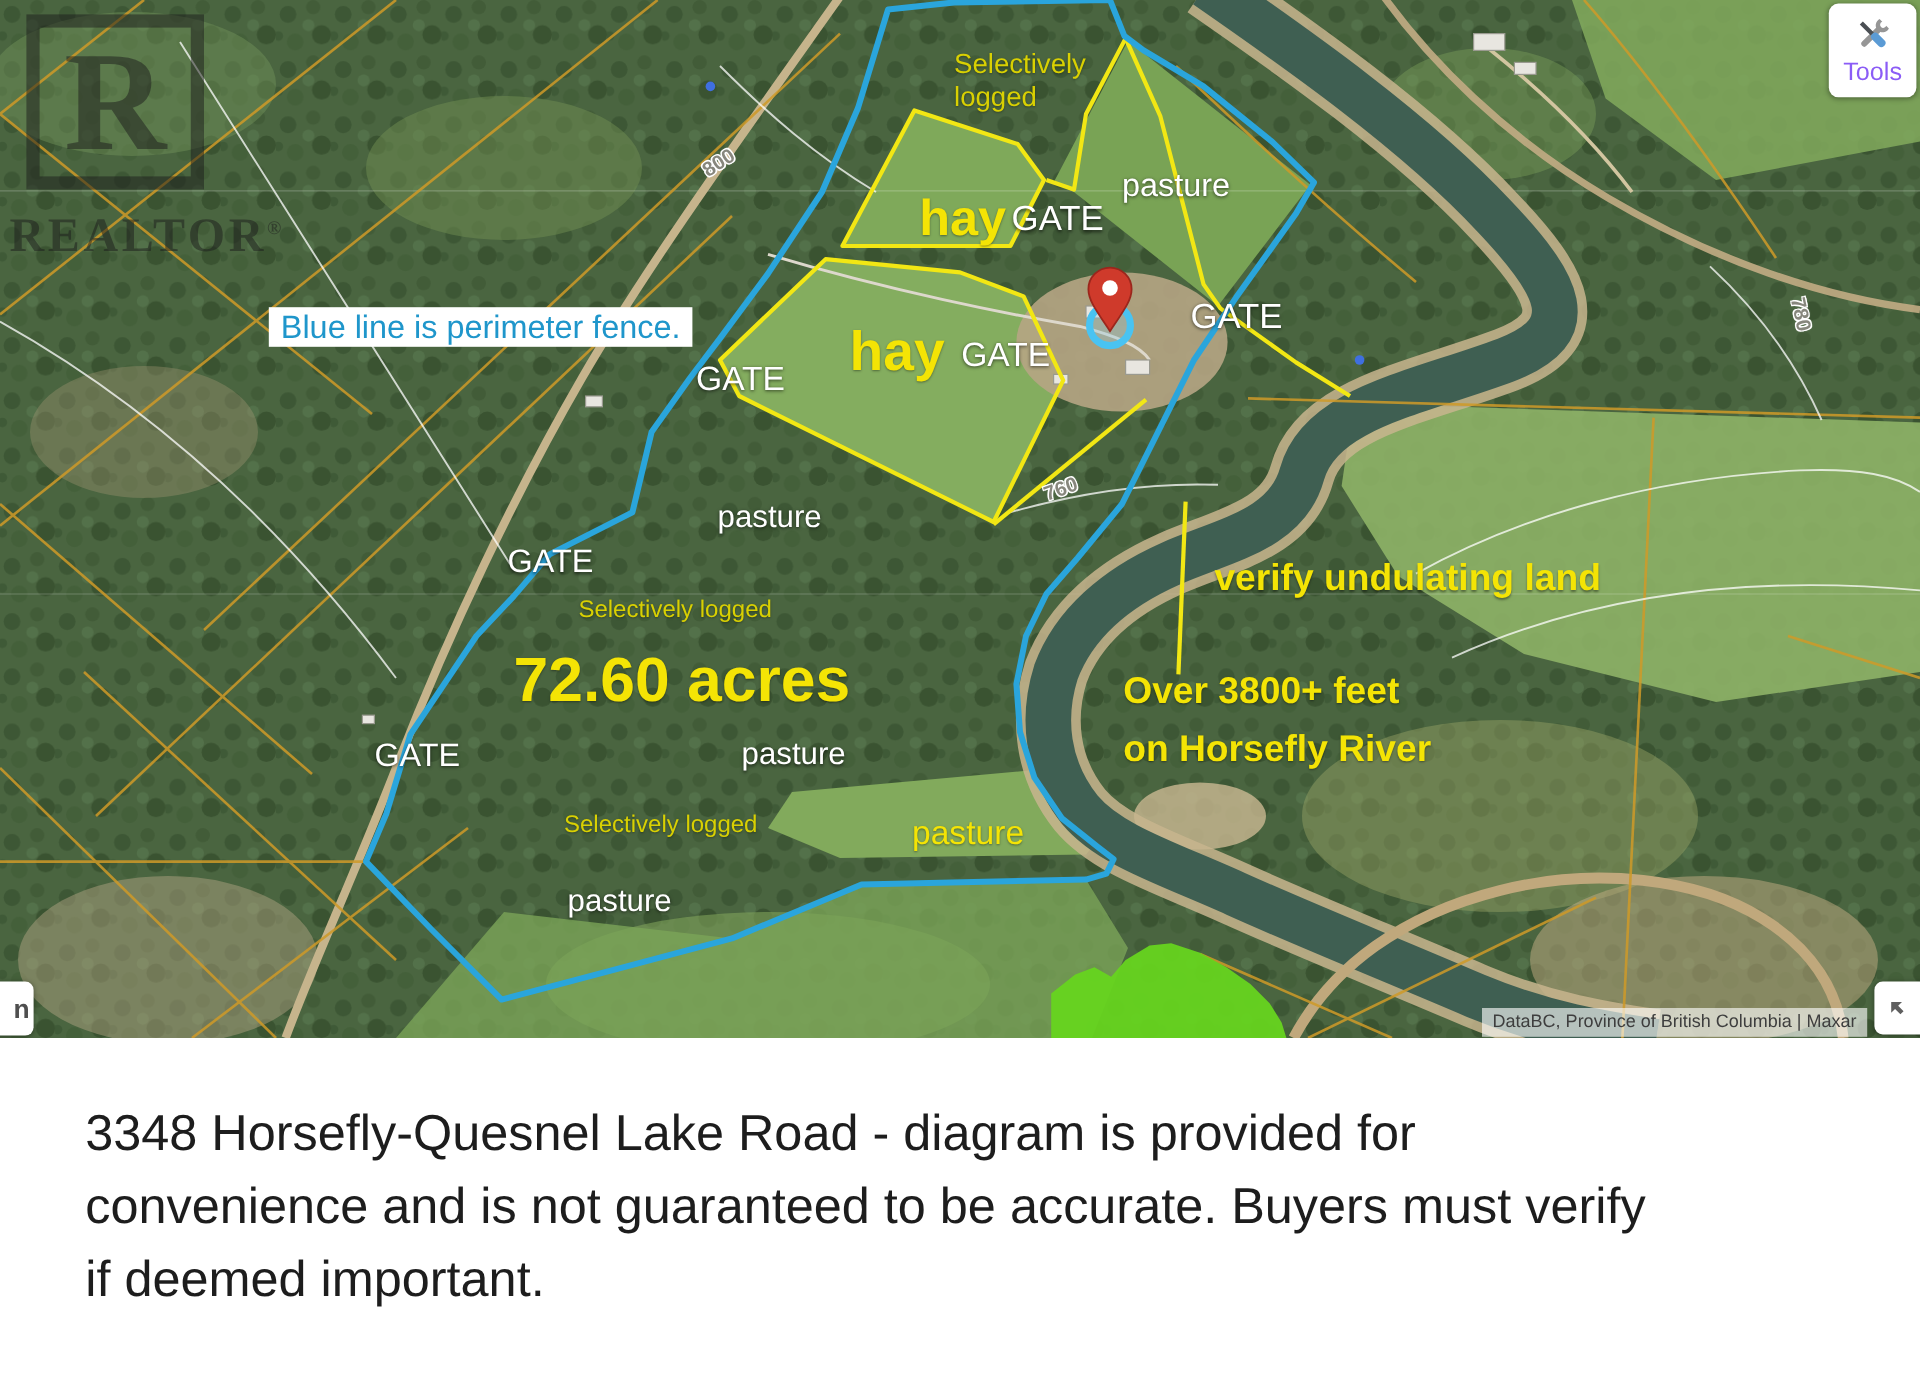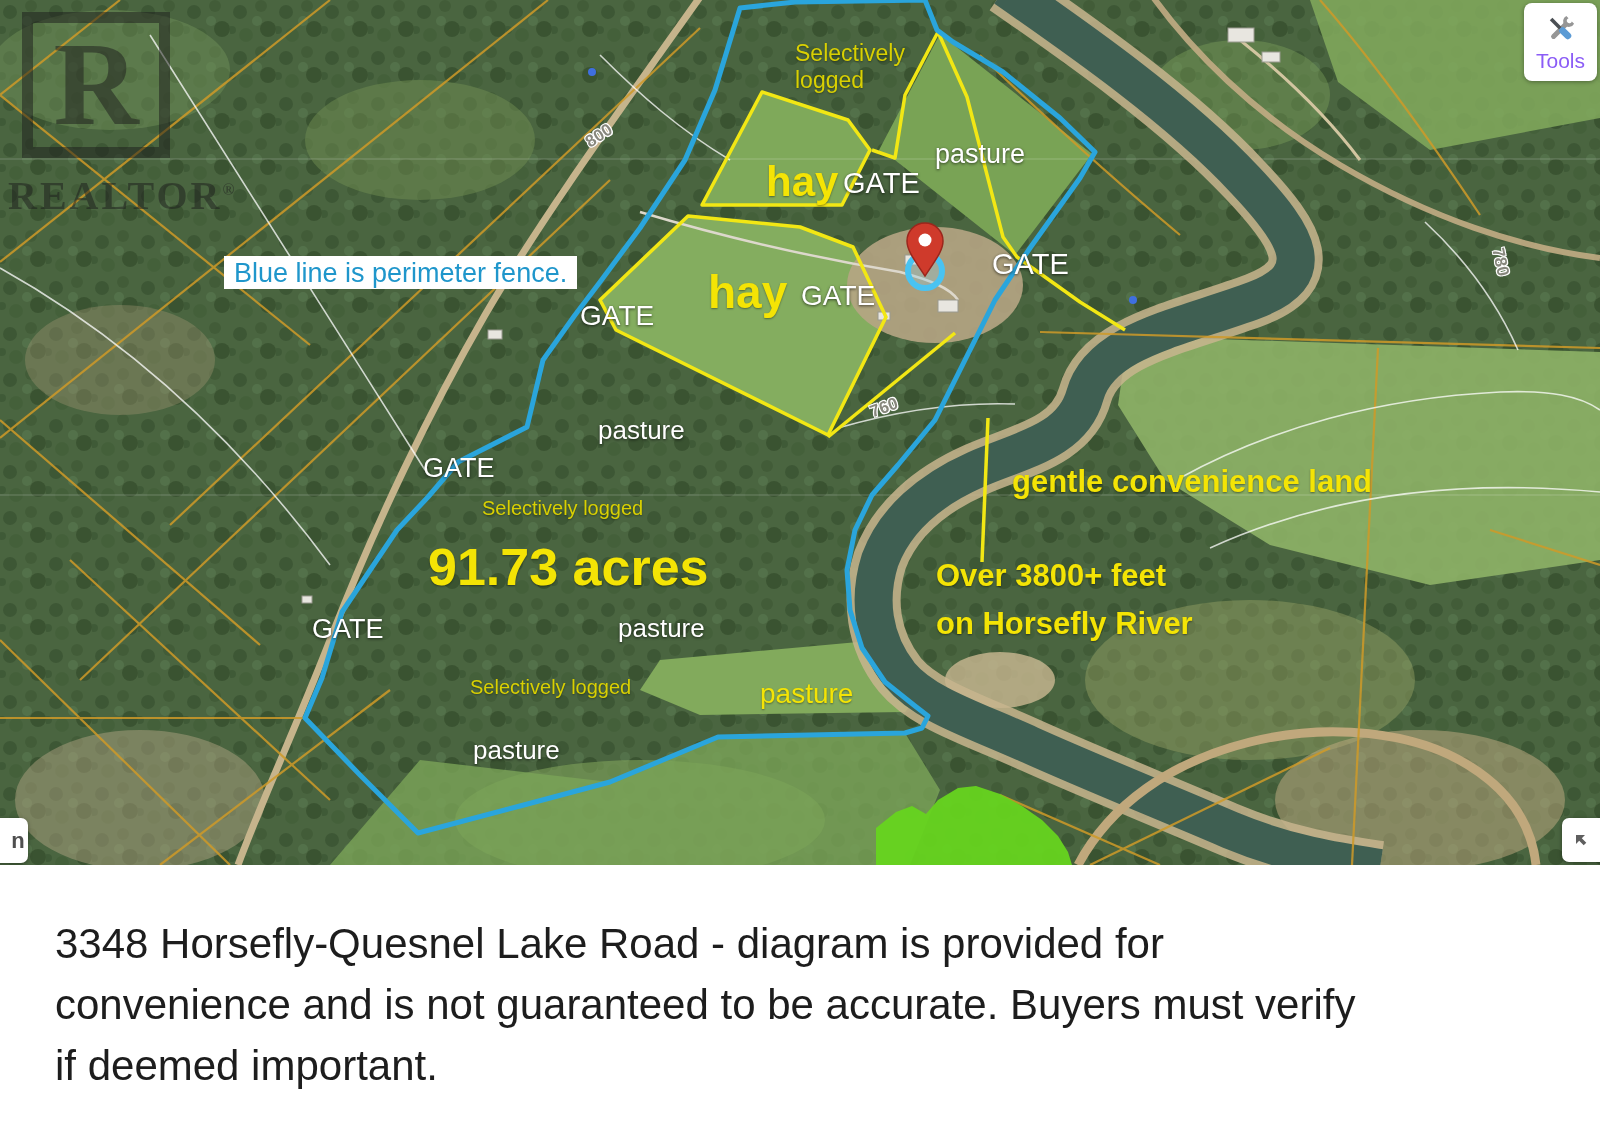--- a/index.html
+++ b/index.html
@@ -37,21 +37,21 @@
   .tools-btn .tlabel{font-size:21px;color:#8b5cf6;}
   .attribution{position:absolute;right:44px;bottom:1px;background:rgba(255,255,255,.62);
      color:#3e3e3e;font-size:15px;padding:3px 9px 4px 9px;white-space:nowrap;}
   .corner-btn{position:absolute;background:#fff;border-radius:7px;box-shadow:0 1px 4px rgba(0,0,0,.35);
      display:flex;align-items:center;justify-content:center;cursor:pointer;}
   .corner-btn.right{right:-10px;bottom:3px;width:48px;height:44px;padding-right:10px;}
   .corner-btn.left{left:-18px;bottom:2px;width:46px;height:45px;}
   .corner-btn.left .glyph{color:#4f4f4f;font-size:22px;font-weight:700;margin-left:26px;}
 
   
-  .caption{position:absolute;left:0;top:865px;width:1576px;height:280px;background:#fff;}
+  .caption{position:absolute;left:16px;top:865px;width:1576px;height:280px;background:#fff;}
   .caption .text{position:absolute;left:55px;top:48px;width:1520px;font-size:42px;
      line-height:61px;color:#1d1d1d;}
 </style>
 </head>
 <body>
 
 <div class="stage">
   <div class="map">
 
     <svg class="terrain" width="1600" height="865" viewBox="0 0 1600 865">
@@ -193,33 +193,33 @@
     <div class="fence-note" style="left:224px;top:256px;">Blue line is perimeter fence.</div>
 
     <div class="lbl white" style="left:580px;top:301px;font-size:28px;">GATE</div>
 
     <div class="lbl white" style="left:598px;top:417px;font-size:26px;">pasture</div>
 
     <div class="lbl white" style="left:423px;top:454px;font-size:27px;">GATE</div>
 
     <div class="lbl olive" style="left:482px;top:476px;font-size:20px;">Selectively logged</div>
 
-    <div class="lbl yellow big" style="left:428px;top:540px;font-size:52px;">91.73 acres</div>
+    <div class="lbl yellow big" style="left:428px;top:540px;font-size:52px;">72.60 acres</div>
 
     <div class="lbl white" style="left:312px;top:615px;font-size:27px;">GATE</div>
 
     <div class="lbl white" style="left:618px;top:615px;font-size:26px;">pasture</div>
 
     <div class="lbl olive" style="left:470px;top:655px;font-size:20px;">Selectively logged</div>
 
     <div class="lbl yellow" style="left:760px;top:679px;font-size:28px;">pasture</div>
 
     <div class="lbl white" style="left:473px;top:737px;font-size:26px;">pasture</div>
 
-    <div class="lbl yellow big" style="left:1012px;top:466px;font-size:31px;">gentle convenience land</div>
+    <div class="lbl yellow big" style="left:1012px;top:466px;font-size:31px;">verify undulating land</div>
 
     <div class="lbl yellow big" style="left:936px;top:560px;font-size:31px;">Over 3800+ feet</div>
     <div class="lbl yellow big" style="left:936px;top:608px;font-size:31px;">on Horsefly River</div>
 
     <div class="roadnum" style="left:585px;top:126px;font-size:17px;transform:rotate(-33deg);">800</div>
     <div class="roadnum" style="left:870px;top:398px;font-size:17px;transform:rotate(-20deg);">760</div>
     <div class="roadnum" style="left:1486px;top:252px;font-size:17px;transform:rotate(78deg);">780</div>
 
     <div class="watermark">
       <div class="wm-box">
@@ -235,20 +235,21 @@
           <path d="M11.5,4 a5.8,5.8 0 1 0 11,0 l-3.2,0 a2.6,2.6 0 1 1 -4.6,0 z" fill="#969696"></path>
         </g>
         <g transform="rotate(-45 17 17)">
           <rect x="15.2" y="3" width="3.6" height="13" fill="#4b4f54"></rect>
           <rect x="13.6" y="16" width="6.8" height="14" rx="3.2" fill="#5b9bd5"></rect>
         </g>
       </svg>
       <div class="tlabel">Tools</div>
     </div>
 
+    <div class="attribution">DataBC, Province of British Columbia | Maxar</div>
 
     <div class="corner-btn right">
       <svg width="18" height="18" viewBox="0 0 18 18">
         <path d="M4,4 h9 l-3.2,3.2 4.5,4.5 -2.6,2.6 -4.5,-4.5 L4,13 Z" fill="#5f5f5f"></path>
       </svg>
     </div>
     <div class="corner-btn left">
       <span class="glyph">n</span>
     </div>
   </div>

